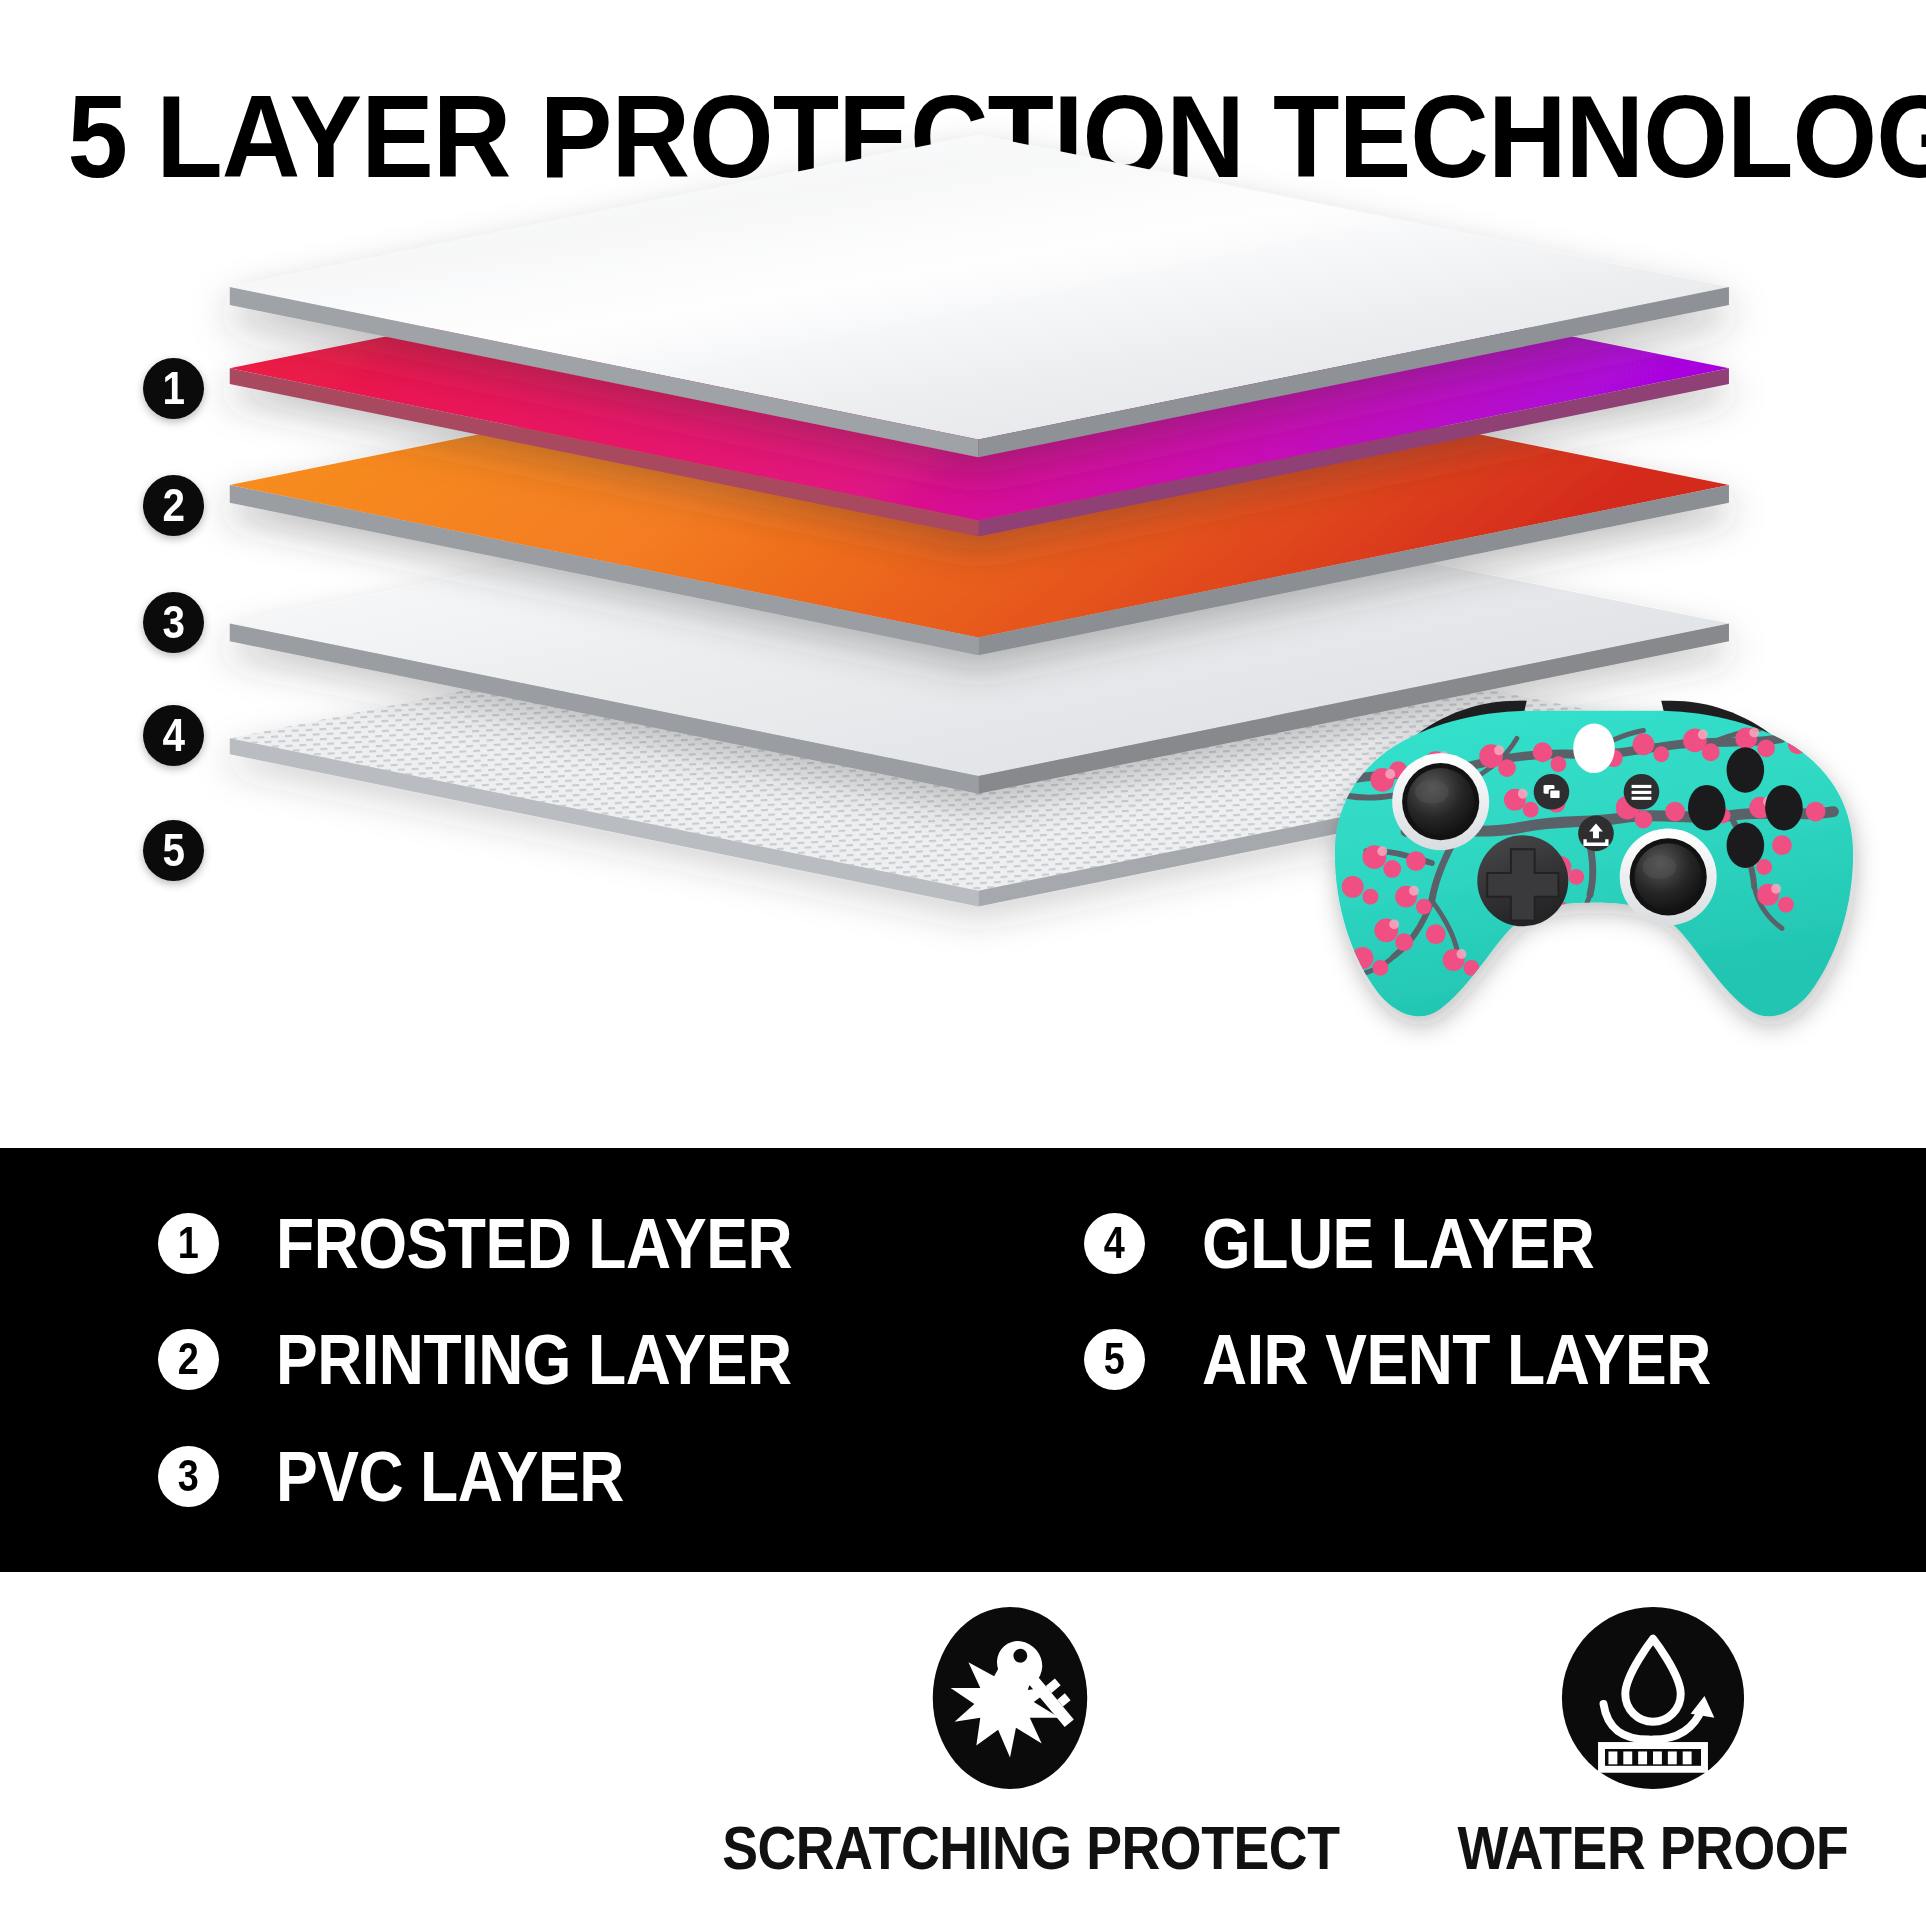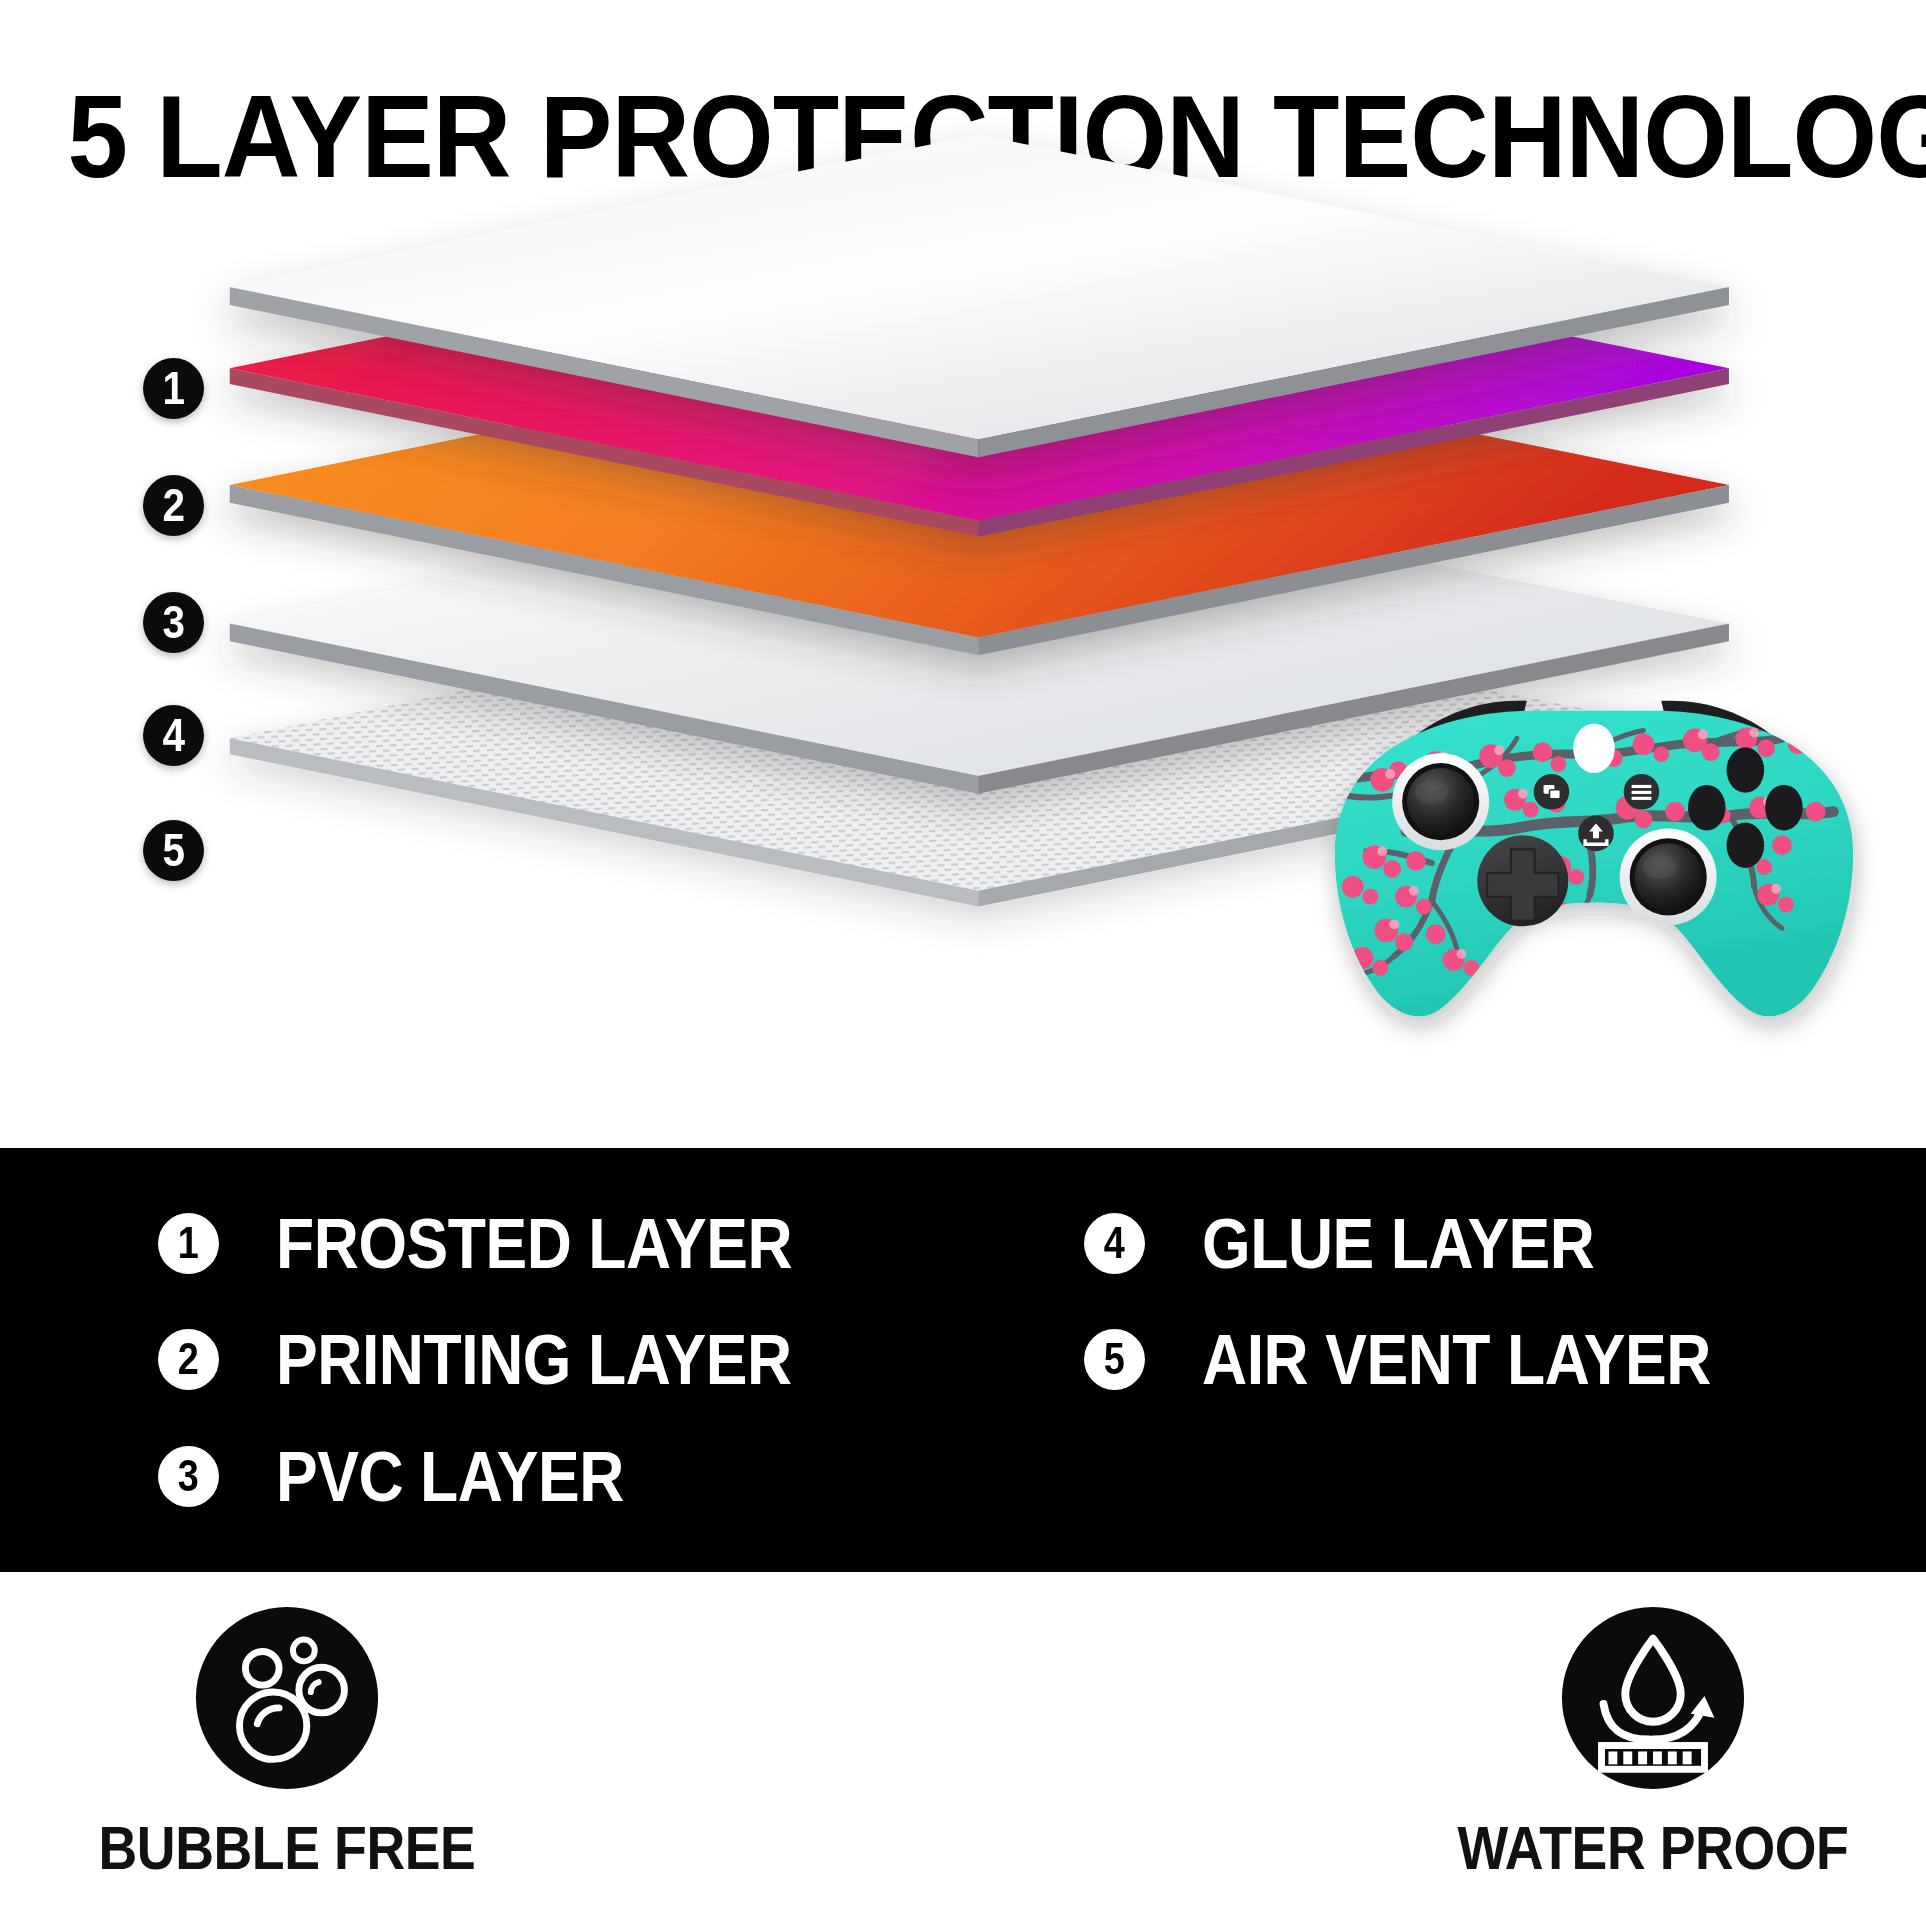--- a/index.html
+++ b/index.html
@@ -448,35 +448,39 @@
       <div class="lbadge">
         <span>5</span>
       </div>
       <div class="ltext">AIR VENT LAYER</div>
     </div>
   </div>
 </div>
 
 <div id="features">
 
-  <div class="feature" id="feature-0">
+
+  <div class="feature" id="feature-1">
     <div class="ficon">
       <svg width="198" height="198" viewBox="0 0 200 200">
-        <circle cx="100" cy="100" r="92" fill="#0b0b0b"></circle>
-        <circle cx="86" cy="128" r="34" fill="none" stroke="#fff" stroke-width="7"></circle>
-        <path d="M70,126 a22,22 0 0 1 22,-16" fill="none" stroke="#fff" stroke-width="7" stroke-linecap="round"></path>
-        <circle cx="135" cy="92" r="23" fill="none" stroke="#fff" stroke-width="7"></circle>
-        <path d="M124,94 a11,11 0 0 1 8,-10" fill="none" stroke="#fff" stroke-width="6" stroke-linecap="round"></path>
-        <circle cx="75" cy="70" r="17" fill="none" stroke="#fff" stroke-width="7"></circle>
-        <circle cx="117" cy="52" r="11" fill="none" stroke="#fff" stroke-width="6"></circle>
+        <ellipse cx="100" cy="100" rx="78" ry="92" fill="#0b0b0b"></ellipse>
+
+        <polygon fill="#fff" points="96,56 104,84 126,66 118,92 146,88 124,104 150,120 120,120 132,146 106,130 100,160 88,132 66,148 70,120 44,124 64,106 40,90 70,90 58,64 84,78"></polygon>
+
+        <g transform="rotate(-40 120 78)">
+          <ellipse cx="120" cy="62" rx="22" ry="24" fill="#fff"></ellipse>
+          <circle cx="126" cy="56" r="7" fill="#0b0b0b"></circle>
+          <rect x="114" y="82" width="12" height="58" fill="#fff"></rect>
+          <rect x="126" y="96" width="12" height="9" fill="#fff"></rect>
+          <rect x="126" y="114" width="10" height="9" fill="#fff"></rect>
+        </g>
       </svg>
     </div>
-    <div class="flabel">BUBBLE FREE</div>
-  </div>
-
+    <div class="flabel">SCRATCHING PROTECT</div>
+  </div>
 
   <div class="feature" id="feature-2">
     <div class="ficon">
       <svg width="198" height="198" viewBox="0 0 200 200">
         <circle cx="100" cy="100" r="92" fill="#0b0b0b"></circle>
 
         <path d="M100,40 C100,40 72,76 72,96 a28,28 0 0 0 56,0 C128,76 100,40 100,40 Z" fill="none" stroke="#fff" stroke-width="8" stroke-linejoin="round"></path>
 
         <path d="M50,106 C54,132 70,142 96,142" fill="none" stroke="#fff" stroke-width="8" stroke-linecap="round"></path>
         <path d="M100,142 C126,142 142,130 150,110" fill="none" stroke="#fff" stroke-width="8" stroke-linecap="round"></path>

